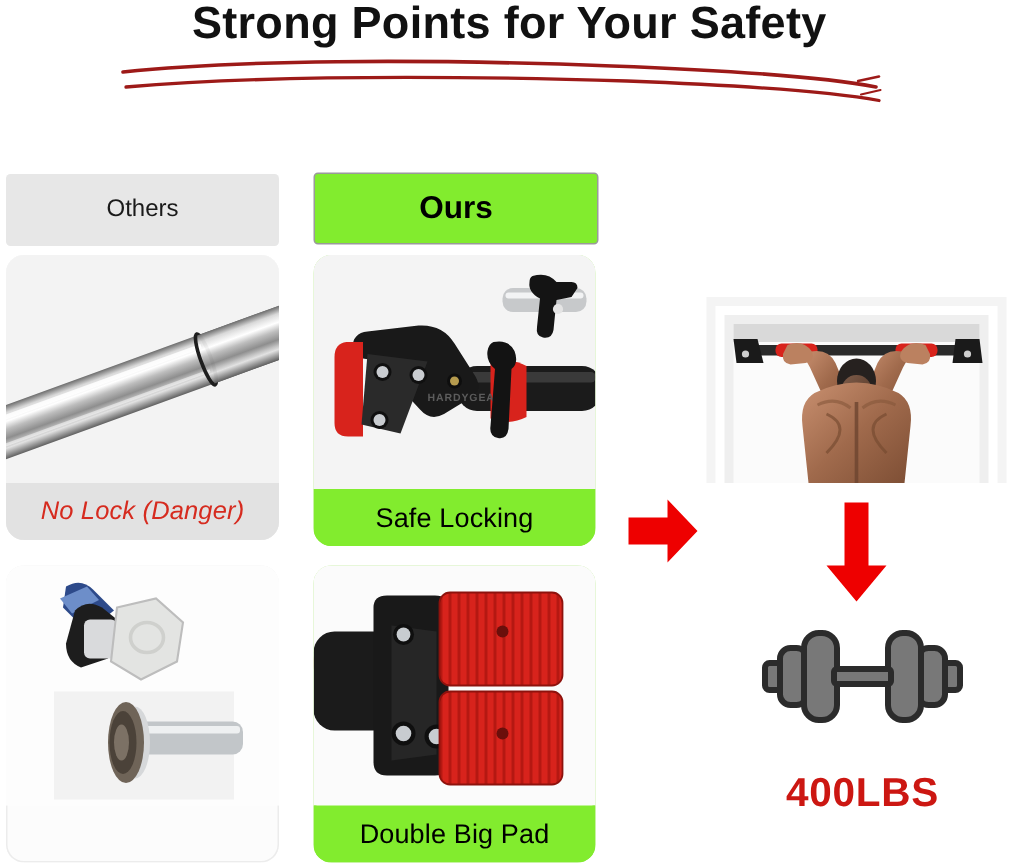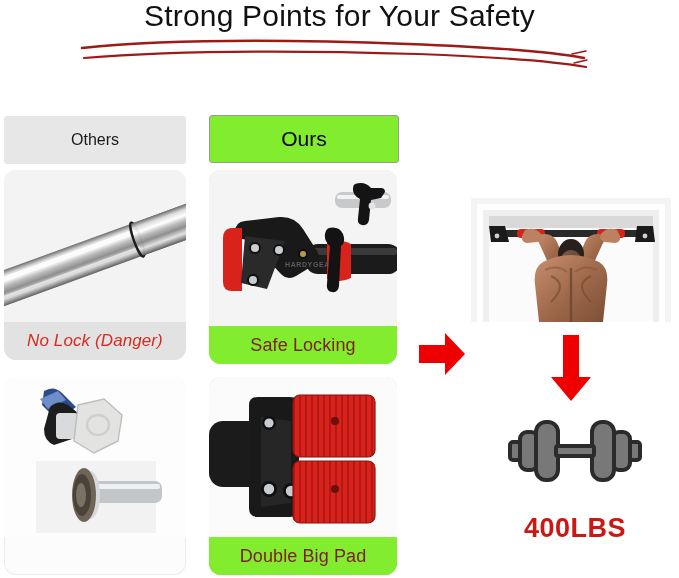--- a/index.html
+++ b/index.html
@@ -2,40 +2,40 @@
 <html><head>
 <meta charset="utf-8">
 <style>
   html,body{margin:0;padding:0;background:#ffffff;}
   body{width:679px;height:578px;position:relative;overflow:hidden;
        font-family:"Liberation Sans","DejaVu Sans",sans-serif;color:#111;}
 
   
   #title-block{position:absolute;left:0;top:0;width:679px;height:78px;}
   #page-title{position:absolute;left:0;top:-1px;width:679px;text-align:center;
-      font-size:30px;font-weight:400;letter-spacing:.2px;color:#111;}
+      font-size:30px;font-weight:700;letter-spacing:.2px;color:#111;}
   #title-underline{position:absolute;left:78px;top:36px;width:510px;height:34px;}
 
   
   .col-header{position:absolute;height:48px;border-radius:3px;
       display:flex;align-items:center;justify-content:center;}
   #header-others{left:4px;top:116px;width:182px;background:#e7e7e7;}
   #header-ours{left:209px;top:115px;width:188px;background:#82ec2e;
       border:1px solid #9a9a9a;height:46px;}
   #header-others .hdr-txt{font-size:16px;font-weight:400;color:#1a1a1a;}
-  #header-ours .hdr-txt{font-size:21px;font-weight:400;color:#000;}
+  #header-ours .hdr-txt{font-size:21px;font-weight:700;color:#000;}
 
   .card{position:absolute;border-radius:12px;overflow:hidden;background:#fcfcfc;
         box-shadow:0 0 0 1px #ececec inset;}
   .card-img{position:absolute;left:0;top:0;right:0;overflow:hidden;}
   .card-label{position:absolute;left:0;bottom:0;width:100%;height:38px;
       display:flex;align-items:center;justify-content:center;
       font-size:17px;letter-spacing:.1px;}
   .label-danger{background:#e2e2e2;color:#d62b1f;font-style:italic;}
-  .label-good{background:#82ec2e;color:#7f1d1d;font-size:18px;}
+  .label-good{background:#82ec2e;color:#000000;font-size:18px;}
 
   #card-others-lock{left:4px;top:170px;width:182px;height:190px;}
   #card-ours-lock  {left:209px;top:170px;width:188px;height:194px;
       box-shadow:0 0 0 2px #86e23a inset;}
   #card-others-pad {left:4px;top:377px;width:182px;height:198px;}
   #card-ours-pad   {left:209px;top:377px;width:188px;height:198px;
       box-shadow:0 0 0 2px #86e23a inset;text-align:center;}
 
   #card-others-lock .card-img{height:152px;background:linear-gradient(180deg,#fdfdfd 0%,#f2f2f2 45%,#f6f6f6 100%);}
   #card-ours-lock   .card-img{height:156px;background:linear-gradient(180deg,#fbfbfb,#f3f3f3);}

